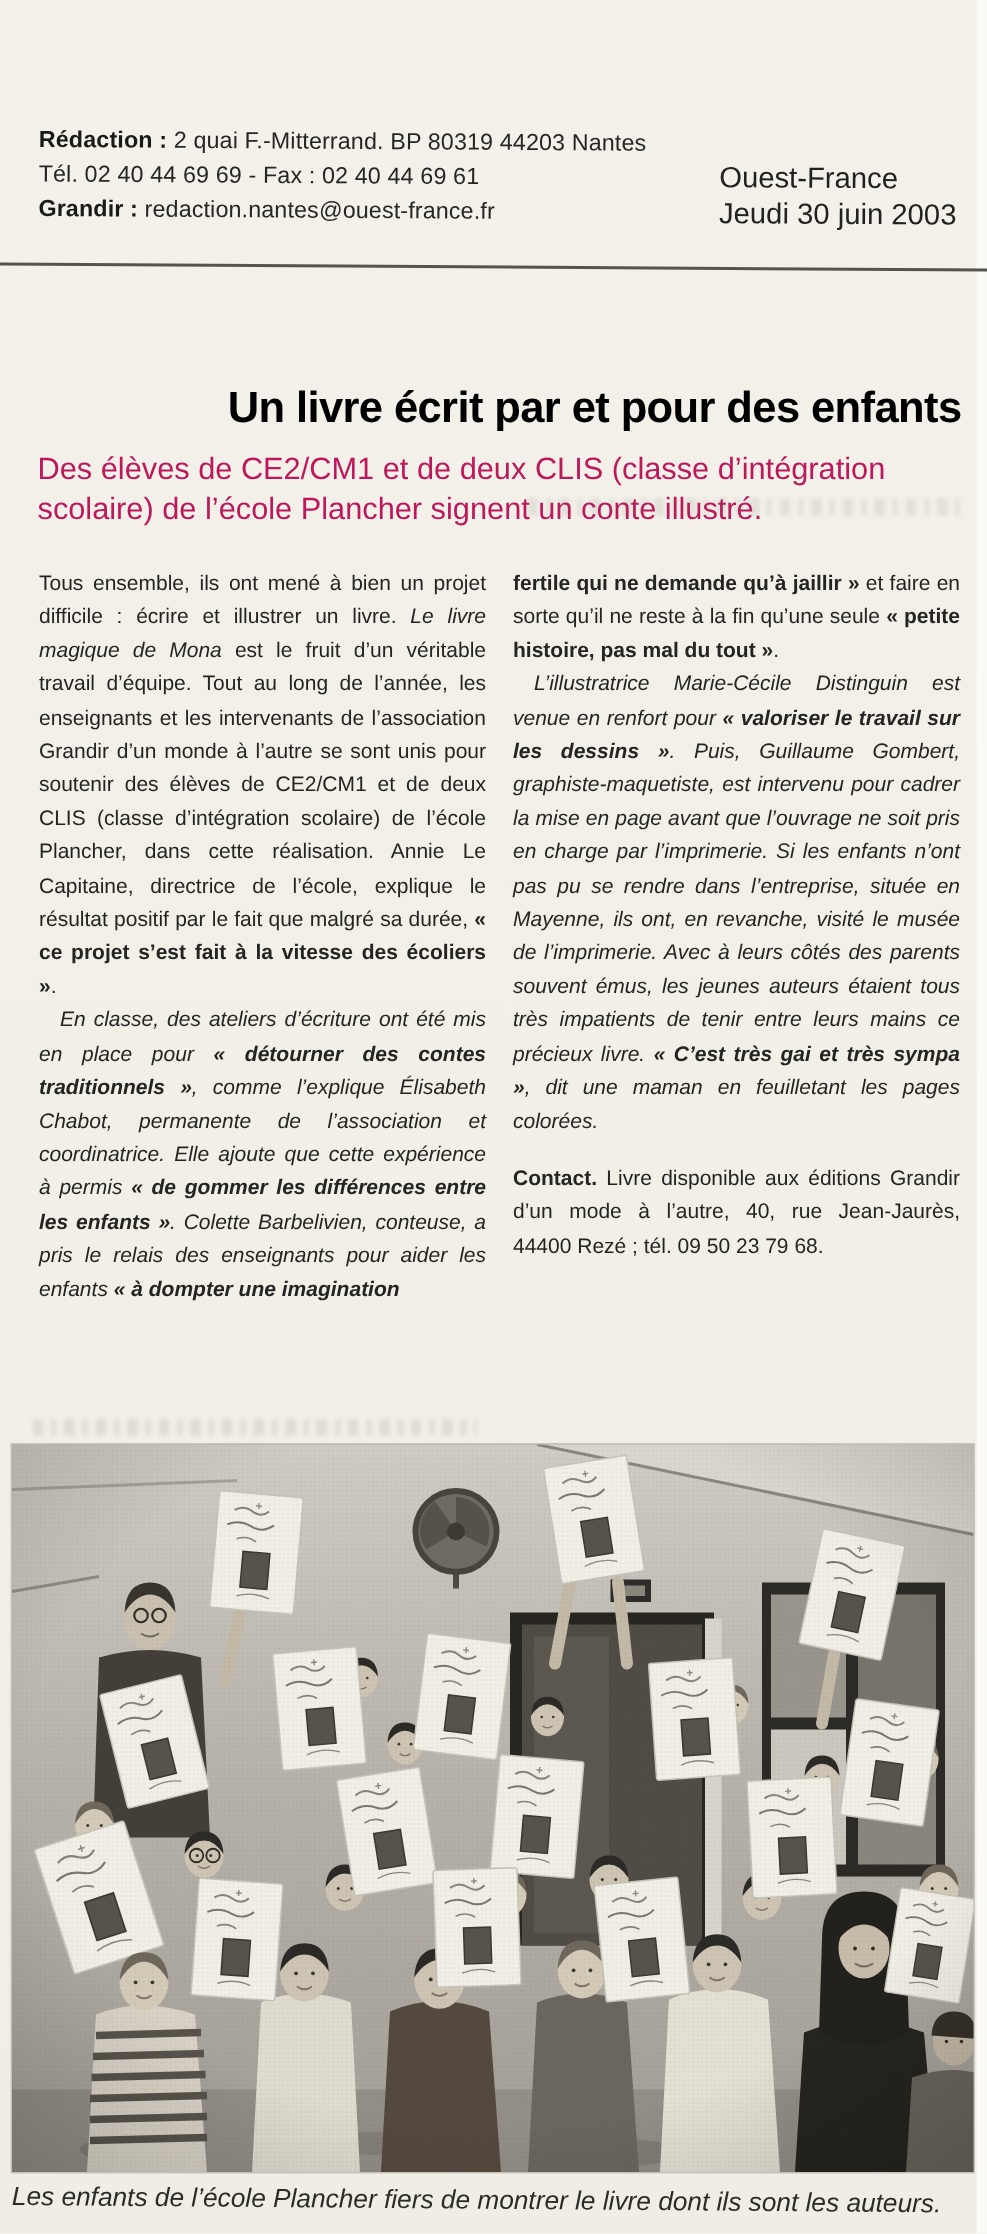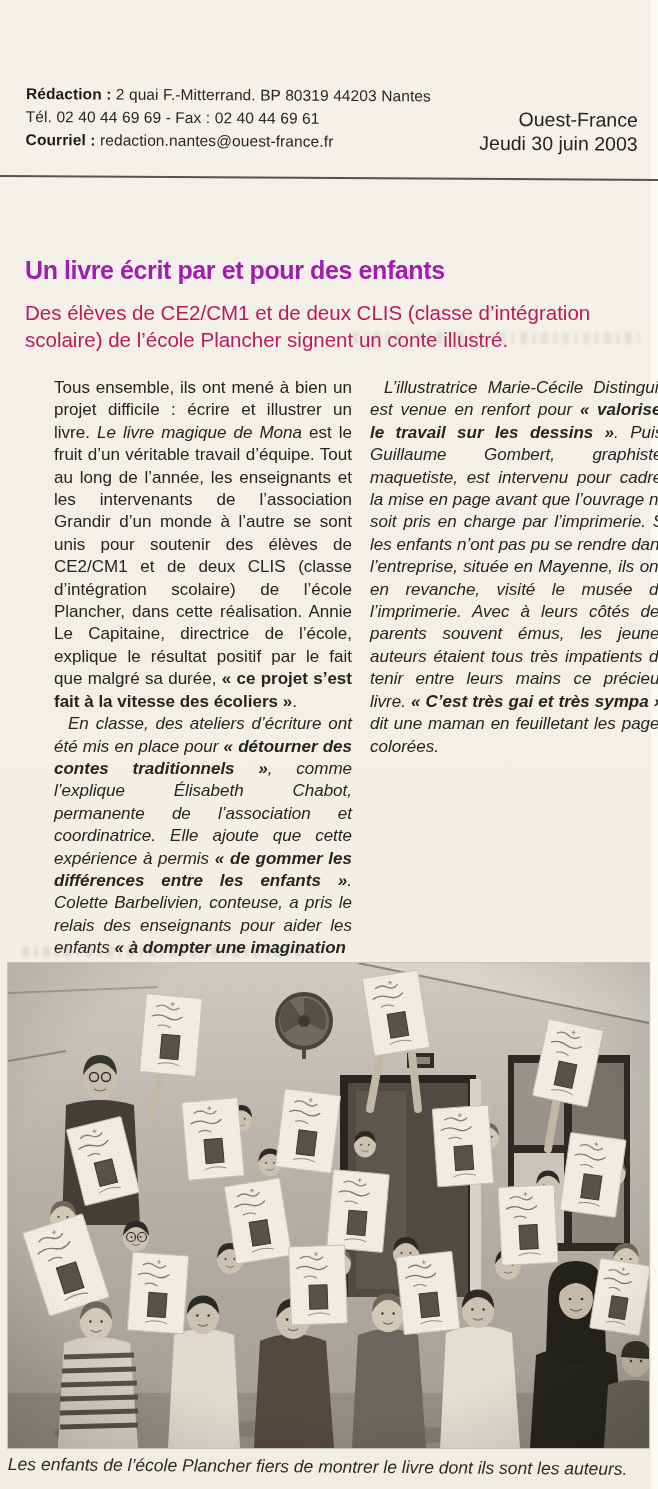--- a/index.html
+++ b/index.html
@@ -7,28 +7,28 @@
     width:658px;height:1489px;position:relative;overflow:hidden;
     background:linear-gradient(180deg,#f4f1ea 0%,#f2efe7 55%,#f0ede5 100%);
     font-family:"Liberation Sans",sans-serif;color:#1e1e1c;
     -webkit-font-smoothing:antialiased;
   }
   .scan-edge{position:absolute;right:0;top:0;width:7px;height:100%;background:#fbfaf6;}
   
   .masthead{position:absolute;left:26px;top:82px;width:612px;transform:rotate(0.35deg);transform-origin:left top;}
   .mast-line{font-size:15.5px;line-height:23px;color:#262624;letter-spacing:.1px;}
   .mast-line b{color:#1a1a18;}
-  .issue-block{position:absolute;right:0;top:22px;text-align:right;font-size:19.5px;line-height:24px;color:#222220;}
+  .issue-block{position:absolute;right:0;top:22px;font-size:19.5px;line-height:24px;color:#222220;}
   .rule{position:absolute;left:0;top:175px;width:660px;border-top:2px solid #55534e;transform:rotate(0.35deg);transform-origin:left top;}
   
-  .headline{position:absolute;left:25px;top:256px;width:616px;font-size:25px;font-weight:bold;
-    letter-spacing:-0.4px;color:#a21caf;}
+  .headline{position:absolute;left:25px;top:256px;width:616px;font-size:29px;font-weight:bold;
+    letter-spacing:-0.4px;color:#000000;text-align:right;}
   .standfirst{position:absolute;left:25px;top:299px;width:604px;font-size:20.5px;line-height:27px;color:#be185d;}
   
-  .col{position:absolute;top:377px;font-size:17px;line-height:22.4px;text-align:justify;color:#242422;hyphens:auto;margin-left:28px;}
+  .col{position:absolute;top:377px;font-size:14px;line-height:22.4px;text-align:justify;color:#242422;hyphens:auto;}
   .col-left{left:26px;width:298px;}
   .col-right{left:342px;width:298px;}
   .col p{margin:0;}
   .col p.ind{text-indent:14px;font-style:italic;}
   .col p.spaced{margin-top:16px;}
   .col .b{font-weight:bold;}
   .col .i{font-style:italic;}
   
   .smudge{position:absolute;filter:blur(1.4px);opacity:.10;
     background:repeating-linear-gradient(90deg,#5c5a54 0 7px,transparent 7px 12px,#6b6962 12px 16px,transparent 16px 21px);}
@@ -43,42 +43,44 @@
 <body>
 
 <div class="scan-edge"></div>
 
 <div class="masthead">
   <div class="mast-line">
     <b>Rédaction :</b><span> 2 quai F.-Mitterrand. BP 80319 44203 Nantes</span>
   </div>
   <div class="mast-line">Tél. 02 40 44 69 69 - Fax : 02 40 44 69 61</div>
   <div class="mast-line">
-    <b>Courriel :</b><span> redaction.nantes@ouest-france.fr</span>
+    <b>Grandir :</b><span> redaction.nantes@ouest-france.fr</span>
   </div>
   <div class="issue-block">
     <div>Ouest-France</div>
     <div>Jeudi 30 juin 2003</div>
   </div>
 </div>
 
 <div class="rule"></div>
 
 <div class="headline">Un livre écrit par et pour des enfants</div>
 <div class="standfirst">Des élèves de CE2/CM1 et de deux CLIS (classe d’intégration scolaire) de l’école Plancher signent un conte illustré.</div>
 
 <div class="smudge smudge-a"></div>
 <div class="smudge smudge-b"></div>
 
 <div class="col col-left">
     <p class=""><span>Tous ensemble, ils ont mené à bien un projet difficile : écrire et illustrer un livre. </span><span class="i">Le livre magique de Mona</span><span> est le fruit d’un véritable travail d’équipe. Tout au long de l’année, les enseignants et les intervenants de l’association Grandir d’un monde à l’autre se sont unis pour soutenir des élèves de CE2/CM1 et de deux CLIS (classe d’intégration scolaire) de l’école Plancher, dans cette réalisation. Annie Le Capitaine, directrice de l’école, explique le résultat positif par le fait que malgré sa durée, </span><span class="b">« ce projet s’est fait à la vitesse des écoliers »</span><span>.</span></p>
     <p class="ind "><span>En classe, des ateliers d’écriture ont été mis en place pour </span><span class="b">« détourner des contes traditionnels »</span><span>, comme l’explique Élisabeth Chabot, permanente de l’association et coordinatrice. Elle ajoute que cette expérience à permis </span><span class="b">« de gommer les différences entre les enfants »</span><span>. Colette Barbelivien, conteuse, a pris le relais des enseignants pour aider les enfants </span><span class="b">« à dompter une imagination</span></p>
   </div>
 <div class="col col-right">
+    <p class=""><span class="b">fertile qui ne demande qu’à jaillir »</span><span> et faire en sorte qu’il ne reste à la fin qu’une seule </span><span class="b">« petite histoire, pas mal du tout »</span><span>.</span></p>
     <p class="ind "><span>L’illustratrice Marie-Cécile Distinguin est venue en renfort pour </span><span class="b">« valoriser le travail sur les dessins »</span><span>. Puis, Guillaume Gombert, graphiste-maquetiste, est intervenu pour cadrer la mise en page avant que l’ouvrage ne soit pris en charge par l’imprimerie. Si les enfants n’ont pas pu se rendre dans l’entreprise, située en Mayenne, ils ont, en revanche, visité le musée de l’imprimerie. Avec à leurs côtés des parents souvent émus, les jeunes auteurs étaient tous très impatients de tenir entre leurs mains ce précieux livre. </span><span class="b">« C’est très gai et très sympa »</span><span>, dit une maman en feuilletant les pages colorées.</span></p>
+    <p class="spaced"><span class="b">Contact.</span><span> Livre disponible aux éditions Grandir d’un mode à l’autre, 40, rue Jean-Jaurès, 44400 Rezé ; tél. 09 50 23 79 68.</span></p>
   </div>
 
 <div class="photo">
 <svg width="641" height="485" viewBox="0 0 641 485">
   <defs>
     <linearGradient id="wall" x1="0" y1="0" x2="0" y2="1">
       <stop offset="0" stop-color="#cfccc4"></stop>
           <stop offset="0.45" stop-color="#b7b3ab"></stop>
           <stop offset="1" stop-color="#a29e96"></stop>
     </linearGradient>

